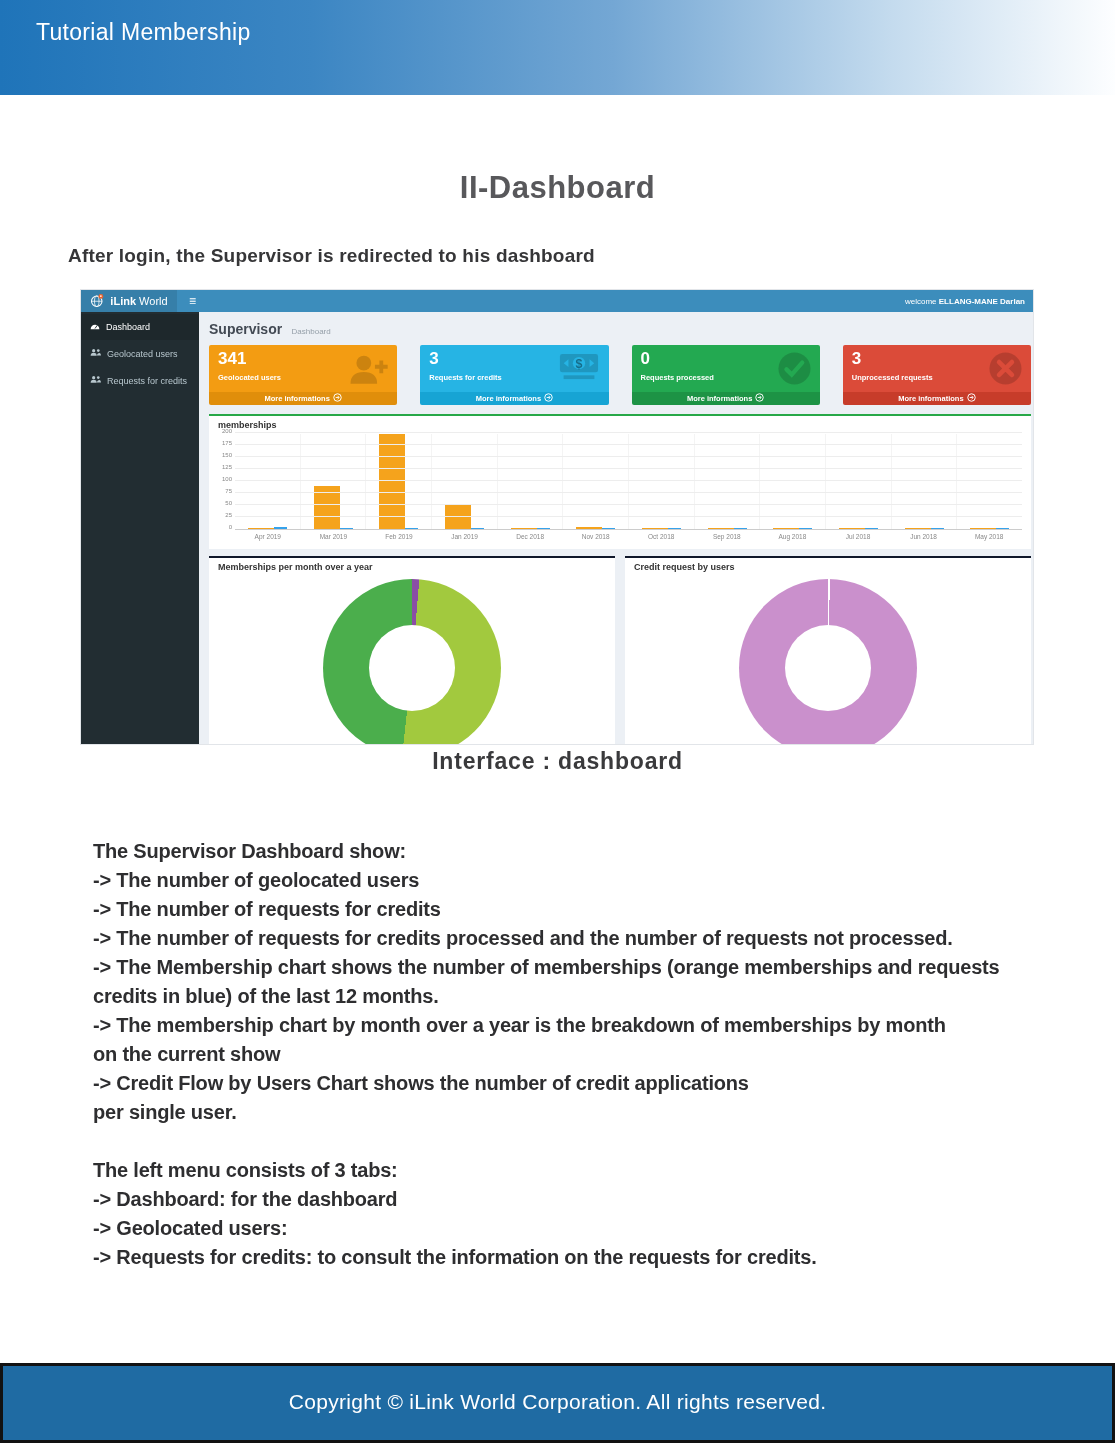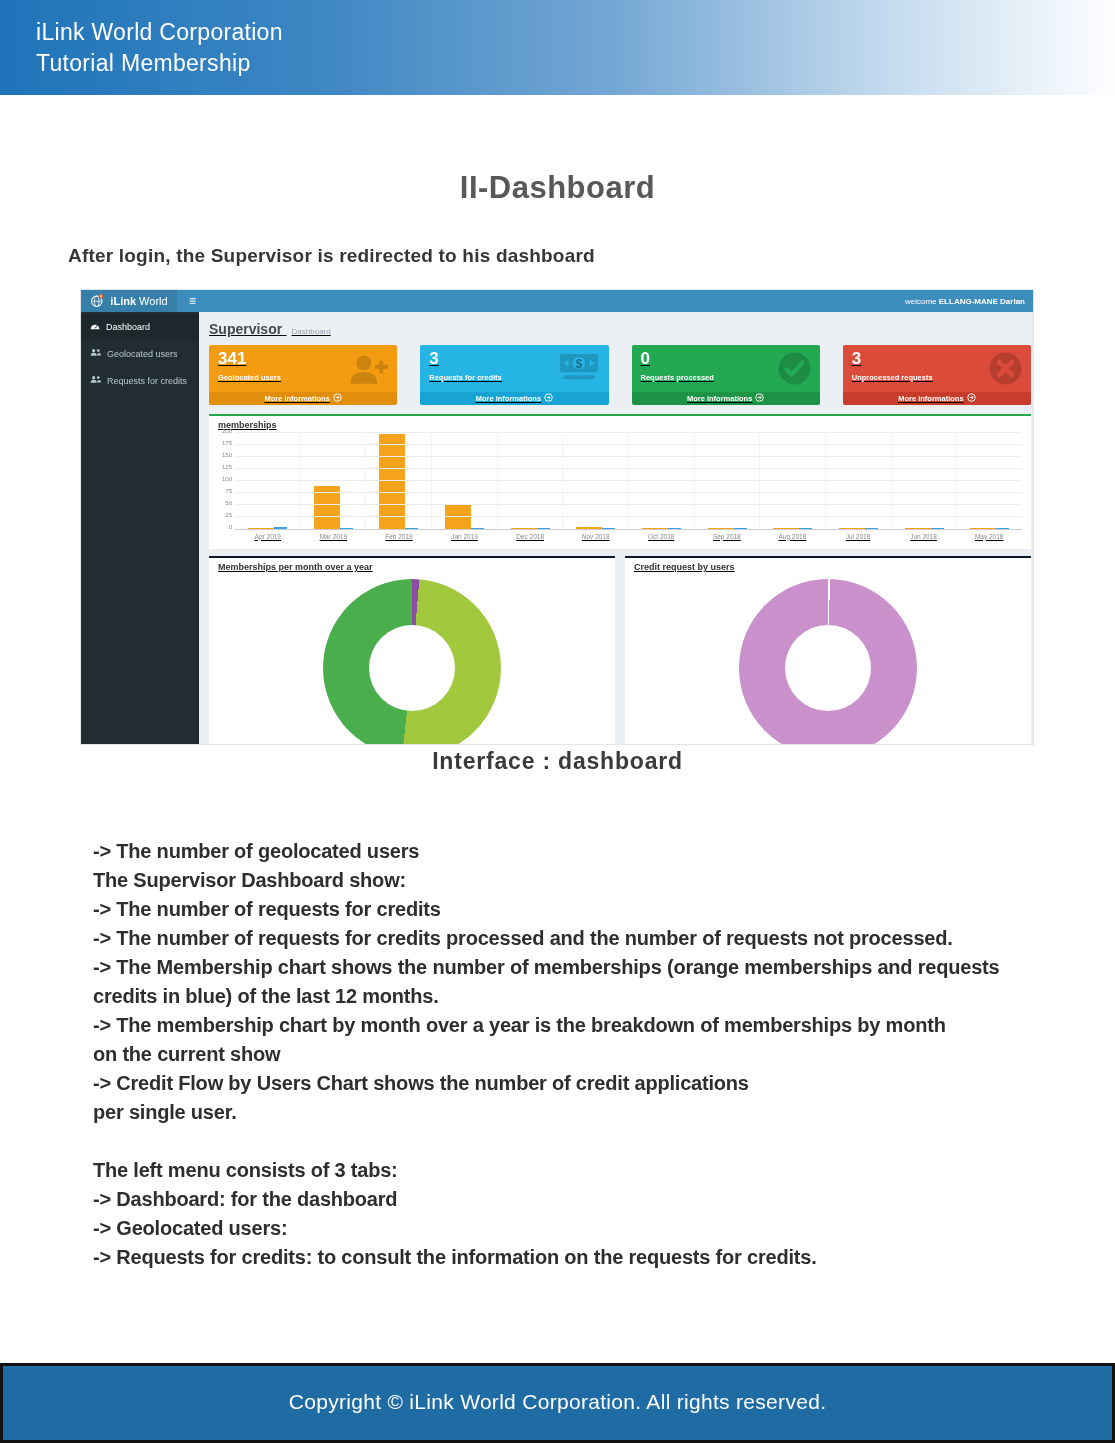--- a/index.html
+++ b/index.html
@@ -35,21 +35,21 @@
   .shot-logo b { font-weight:bold; }
   .shot-nav { flex:1; background:#3c8dbc; display:flex; align-items:center; color:#fff; }
   .hamburger { font-size:12px; padding:0 12px; cursor:pointer; line-height:22px; }
   .welcome { margin-left:auto; font-size:8px; padding-right:8px; }
   .welcome b { font-weight:bold; }
   .shot-body { display:flex; height:434px; }
   .shot-sidebar { width:118px; background:#222d32; padding-top:2px; }
   .side-item { display:flex; align-items:center; gap:6px; padding:8px 9px; font-size:9px; color:#b8c7ce; cursor:pointer; }
   .side-item.active { background:#1e282c; color:#fff; }
   .side-item svg { flex:0 0 auto; }
-  .shot-main { flex:1; background:#ecf0f5; padding:7px 2px 0 10px; overflow:hidden;text-decoration:underline; }
+  .shot-main { flex:1; background:#ecf0f5; padding:7px 2px 0 10px; overflow:hidden; }
   .page-head { margin:1px 0 7px 0; }
   .page-head .ttl { font-size:14px; font-weight:bold; color:#434a54; }
   .page-head .sub { font-size:8px; color:#96a0aa; margin-left:5px; }
 
   .info-boxes { display:grid; grid-template-columns:repeat(4,1fr); gap:23px; }
   .ibox { height:60px; border-radius:2px; overflow:hidden; }
   .ibox-top { position:relative; height:47px; padding:5px 9px; color:#fff; }
   .ibox-value { font-size:17px; font-weight:bold; line-height:18px; }
   .ibox-label { font-size:7.5px; font-weight:bold; margin-top:5px; }
   .ibox-icon { position:absolute; right:8px; top:6px; }
@@ -77,21 +77,20 @@
   .donut { position:relative; width:178px; height:178px; border-radius:50%; margin:7px auto 0 auto; }
   .donut-hole { position:absolute; inset:0; margin:auto; width:86px; height:86px; background:#fff; border-radius:50%; }
 </style>
 </head>
 <body>
 
 <div class="page">
 
   <div class="banner">
     <div class="banner-text">
-      <div>iLink World Corporation</div>
       <div>Tutorial Membership</div>
     </div>
   </div>
 
   <div class="doc-title">II-Dashboard</div>
   <div class="intro">After login, the Supervisor is redirected to his dashboard</div>
 
   <div class="shot">
     <div class="shot-topbar">
       <div class="shot-logo">
@@ -323,22 +322,22 @@
               </div>
           </div>
         </div>
       </div>
     </div>
   </div>
 
   <div class="caption">Interface : dashboard</div>
 
   <div class="body-text">
+      <div class="tline">The Supervisor Dashboard show:</div>
       <div class="tline">-&gt; The number of geolocated users</div>
-      <div class="tline">The Supervisor Dashboard show:</div>
       <div class="tline">-&gt; The number of requests for credits</div>
       <div class="tline">-&gt; The number of requests for credits processed and the number of requests not processed.</div>
       <div class="tline">-&gt; The Membership chart shows the number of memberships (orange memberships and requests</div>
       <div class="tline">credits in blue) of the last 12 months.</div>
       <div class="tline">-&gt; The membership chart by month over a year is the breakdown of memberships by month</div>
       <div class="tline">on the current show</div>
       <div class="tline">-&gt; Credit Flow by Users Chart shows the number of credit applications</div>
       <div class="tline">per single user.</div>
       <div class="tline">&nbsp;</div>
       <div class="tline">The left menu consists of 3 tabs:</div>

